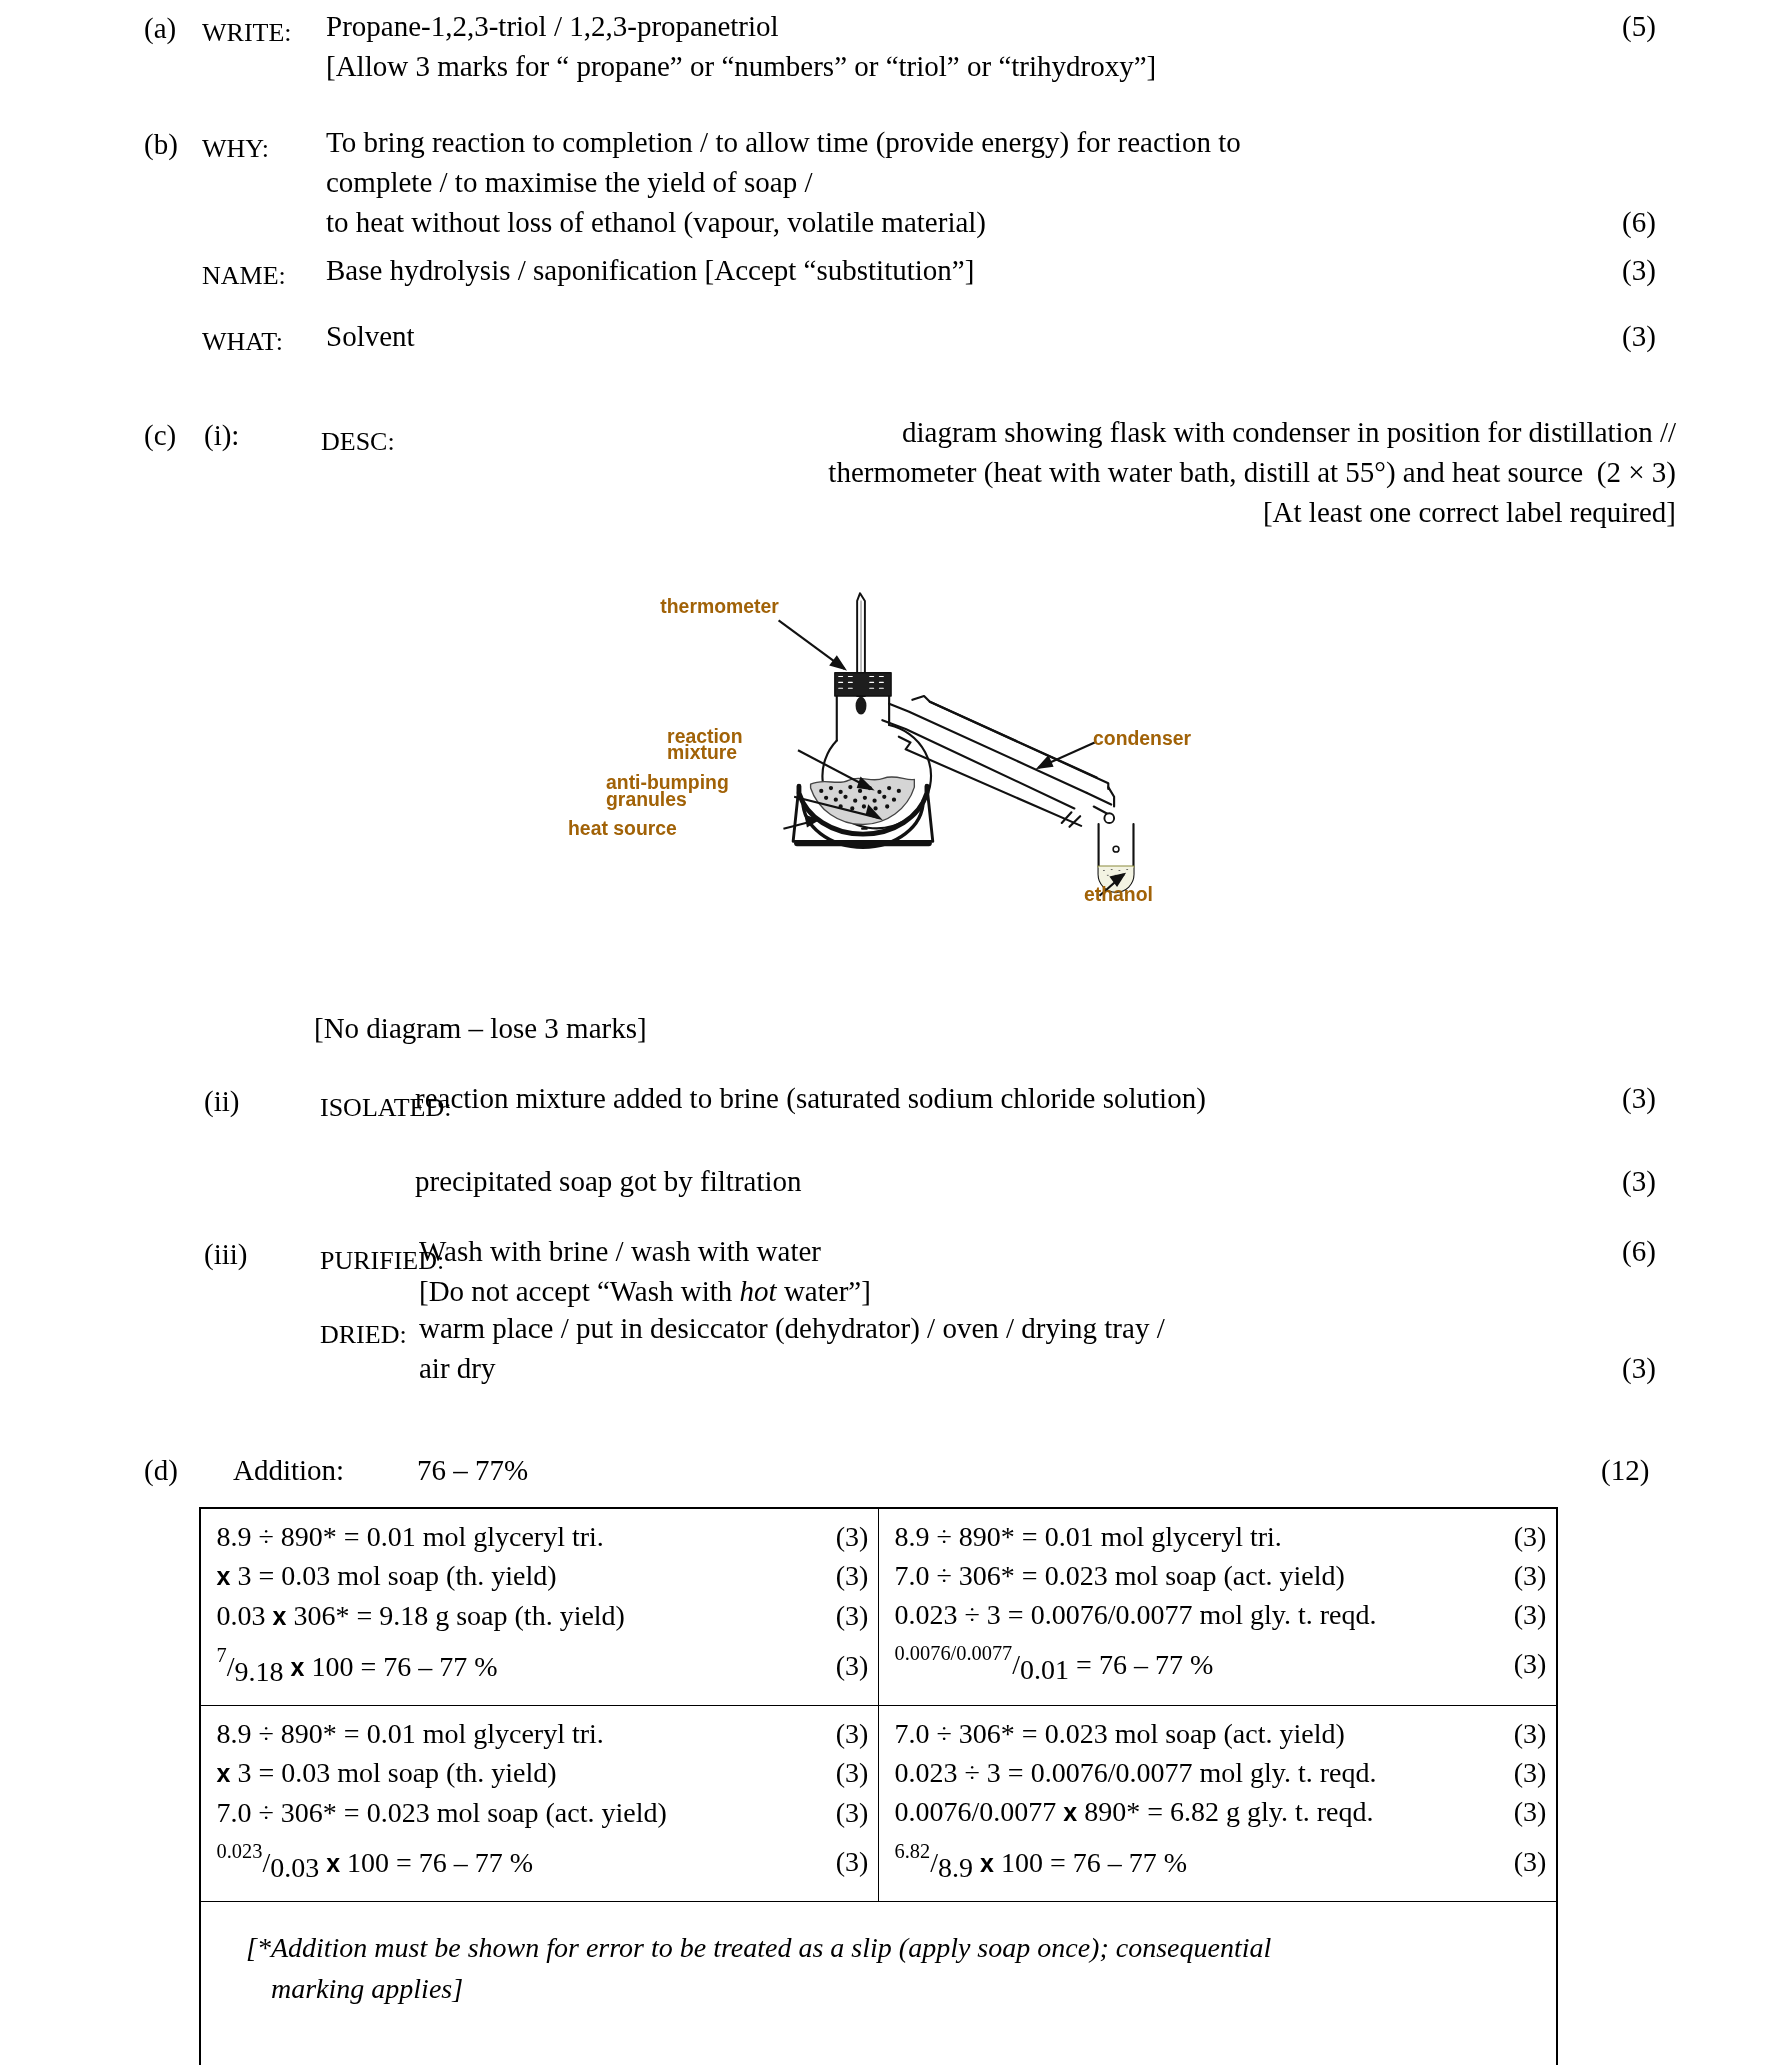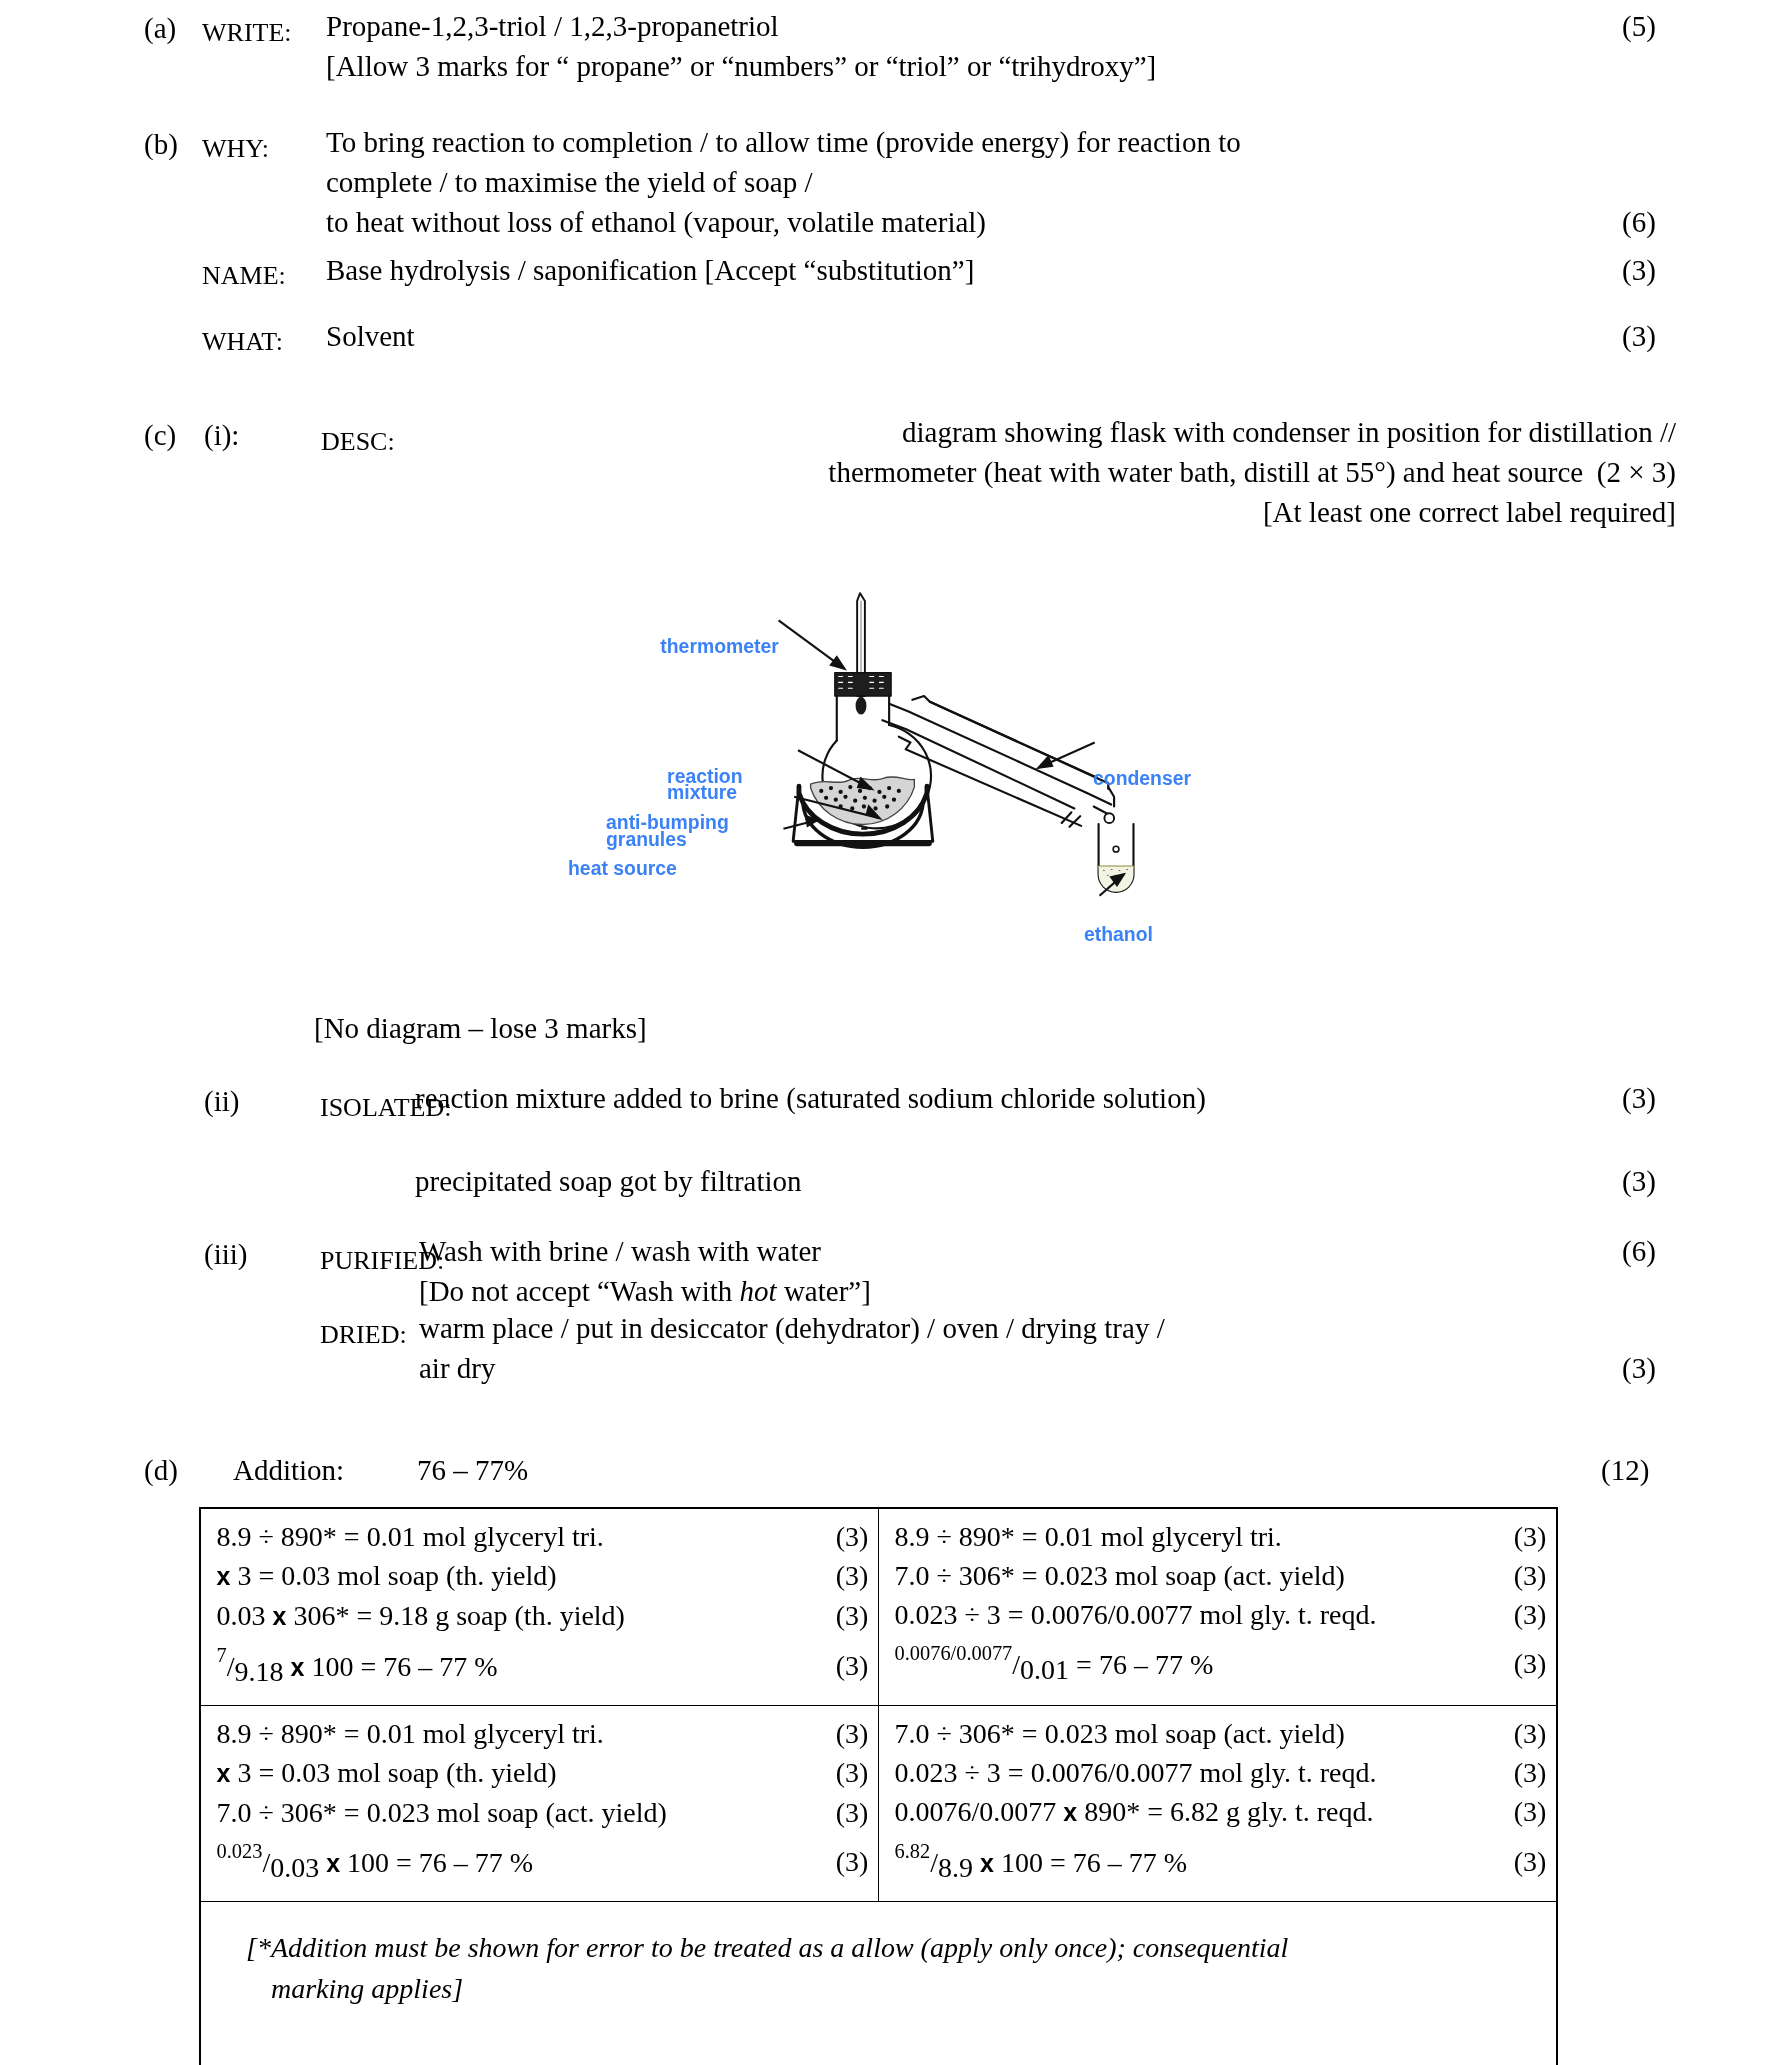--- a/index.html
+++ b/index.html
@@ -62,23 +62,22 @@
     width: 543px;
     height: 311px;
   }
   #diagram svg { display: block; }
   .dlabel {
     position: absolute;
     font-family: "Liberation Sans", "DejaVu Sans", sans-serif;
     font-weight: bold;
     font-size: 19.4px;
     line-height: 21.3px;
-    color: #3b82f6;
+    color: #a16207;
     white-space: nowrap;
-    margin-top: 40px;
   }
 
   
   #calc-table {
     position: absolute;
     left: 199px;
     top: 1507px;
     width: 1359px;
     border: 2.9px solid #000;
     border-collapse: collapse;
@@ -445,21 +444,21 @@
               </div>
               <div class="cellline">
                 <span class="expr"><span class="frac"><span class="num">6.82</span><span class="slash">/</span><span class="den">8.9</span></span><span> </span><span class="xsym">x</span><span> 100 = 76 – 77 %</span></span>
                 <span class="mk">(3)</span>
               </div>
             </div>
           </td>
     </tr>
     <tr>
       <td colspan="2" class="note-cell">
-        <span>[*Addition must be shown for error to be treated as a allow (apply only once); consequential</span>
+        <span>[*Addition must be shown for error to be treated as a slip (apply soap once); consequential</span>
         <span class="note-ind">marking applies]</span>
       </td>
     </tr>
   </tbody>
     </table>
 
 </div>
 
 
 </body></html>

